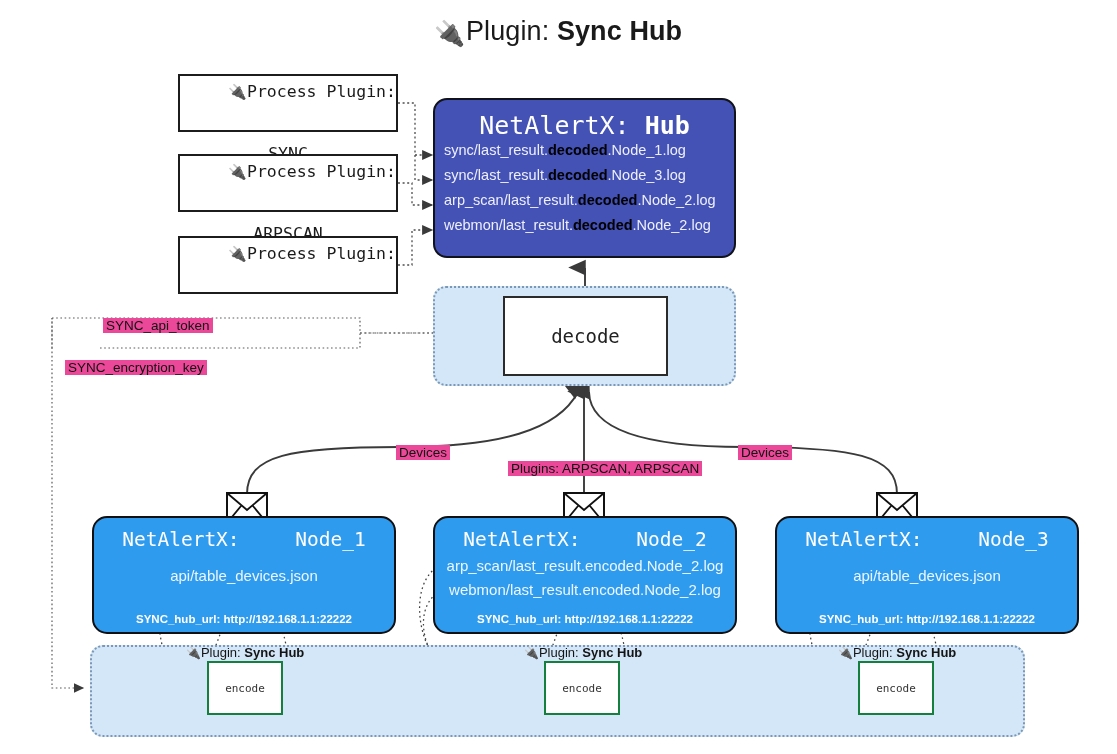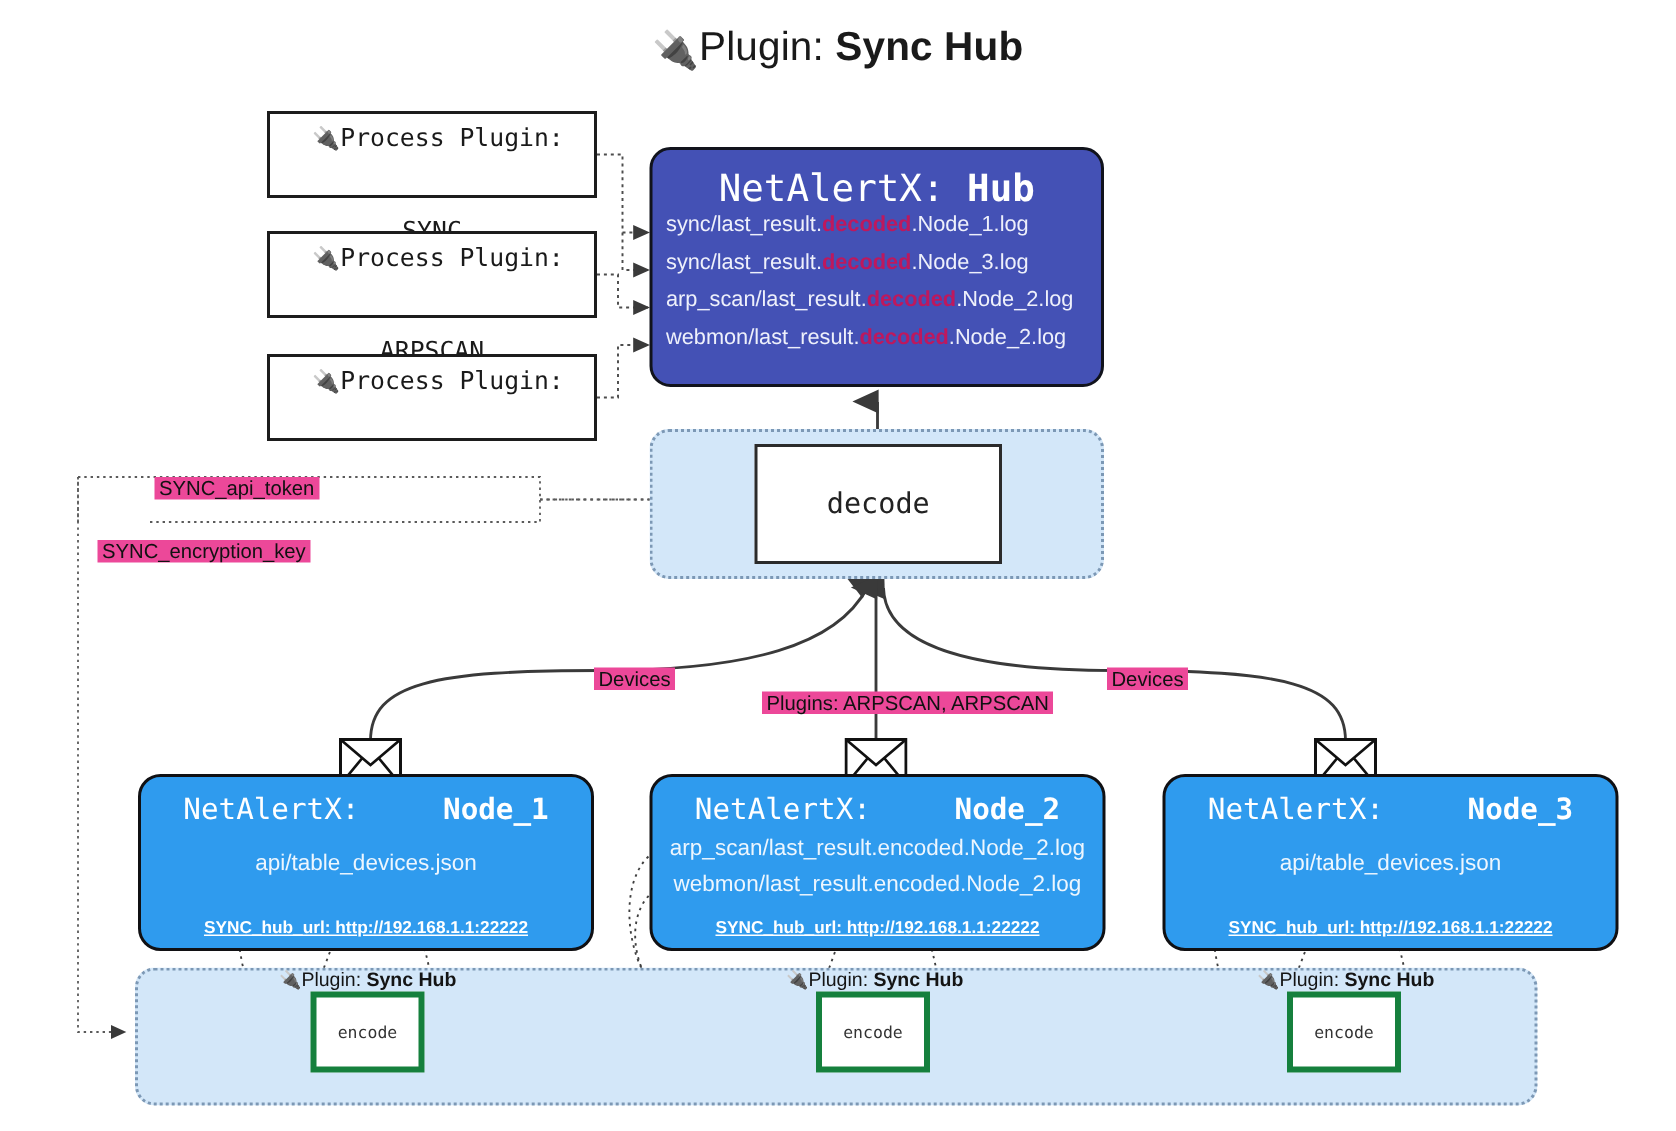--- a/index.html
+++ b/index.html
@@ -17,21 +17,21 @@
   .title .strong{font-weight:700;}
 
   
   .procbox{
     position:absolute;width:220px;height:58px;background:#ffffff;
     border:2px solid #1c1c1c;box-sizing:border-box;
     font-family:"DejaVu Sans Mono","Liberation Mono",monospace;
     font-size:16.5px;color:#1a1a1a;line-height:1.32;
     padding-top:5px;text-align:center;
   }
-  .procbox .l1{display:block;white-space:nowrap;text-align:center;padding-left:8px;}
+  .procbox .l1{display:block;white-space:nowrap;text-align:right;padding-left:8px;}
   .procbox .l1 .plugico{font-size:15px;}
   .procbox .l2{display:block;text-align:center;margin-top:40px;}
 
   
   .hubwrap{position:absolute;left:433px;top:98px;width:303px;height:160px;}
   .hubbox{
     position:absolute;inset:0;background:#4451b5;border:2.5px solid #11131c;
     border-radius:14px;box-sizing:border-box;
   }
   .huburl{
@@ -42,21 +42,21 @@
     position:absolute;left:0;right:0;top:13px;text-align:center;
     font-family:"DejaVu Sans Mono","Liberation Mono",monospace;
     font-size:25px;color:#ffffff;
   }
   .hubtitle b{font-weight:700;}
   .hublines{position:absolute;left:0;right:0;top:40px;}
   .hubline{
     color:#eef0fb;font-size:14.5px;line-height:25px;white-space:nowrap;
     padding-left:11px;
   }
-  .hubline b{font-weight:700;color:#be185d;}
+  .hubline b{font-weight:700;color:#000000;}
 
   
   .decodeband{
     position:absolute;left:433px;top:286px;width:303px;height:100px;
     background:#d3e7f9;border:2px dotted #7c98b5;border-radius:13px;box-sizing:border-box;
   }
   .decodebox{
     position:absolute;left:503px;top:296px;width:165px;height:80px;
     background:#ffffff;border:2px solid #2b2b2b;box-sizing:border-box;
     display:flex;align-items:center;justify-content:center;
@@ -68,44 +68,44 @@
   .nodebox{
     position:absolute;width:304px;height:118px;background:#2f9bee;
     border:2.5px solid #101013;border-radius:15px;box-sizing:border-box;
     overflow:hidden;
   }
   .nodetitle{
     position:absolute;left:0;right:0;top:10px;text-align:center;
     font-family:"DejaVu Sans Mono","Liberation Mono",monospace;
     font-size:19.5px;color:#ffffff;white-space:nowrap;
   }
-  .nodetitle b{font-weight:700;margin-left:44px;}
+  .nodetitle b{font-weight:400;margin-left:44px;}
   .nodemid{
     position:absolute;left:0;right:0;top:46px;text-align:center;
     color:#edf6fe;font-size:15px;line-height:24px;
   }
   .nodemid.two{top:36px;}
   .nodefoot{
     position:absolute;left:0;right:0;bottom:7px;text-align:center;
-    color:#ffffff;font-size:11.5px;font-weight:700;text-decoration:underline;
+    color:#ffffff;font-size:11.5px;font-weight:700;
   }
 
   
   .pluginband{
     position:absolute;left:90px;top:645px;width:935px;height:92px;
     background:#d3e7f9;border:2px dotted #7c98b5;border-radius:13px;box-sizing:border-box;
   }
   .pluglabel{
     position:absolute;font-size:13px;color:#141414;white-space:nowrap;
   }
   .pluglabel .ico{font-size:12px;}
   .pluglabel b{font-weight:700;}
   .encodebox{
     position:absolute;width:76px;height:54px;background:#ffffff;
-    border:4px solid #15803d;box-sizing:border-box;
+    border:2px solid #15803d;box-sizing:border-box;
     display:flex;align-items:center;justify-content:center;
     font-family:"DejaVu Sans Mono","Liberation Mono",monospace;
     font-size:11px;color:#333;
   }
 
   
   .edgelabel{
     position:absolute;font-size:13.5px;color:#111;white-space:nowrap;
     background:#ec4899;padding:0 3px;
   }

